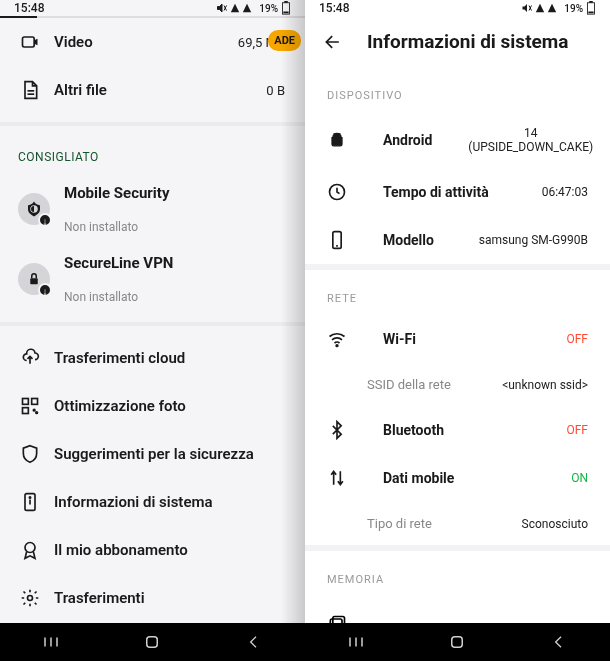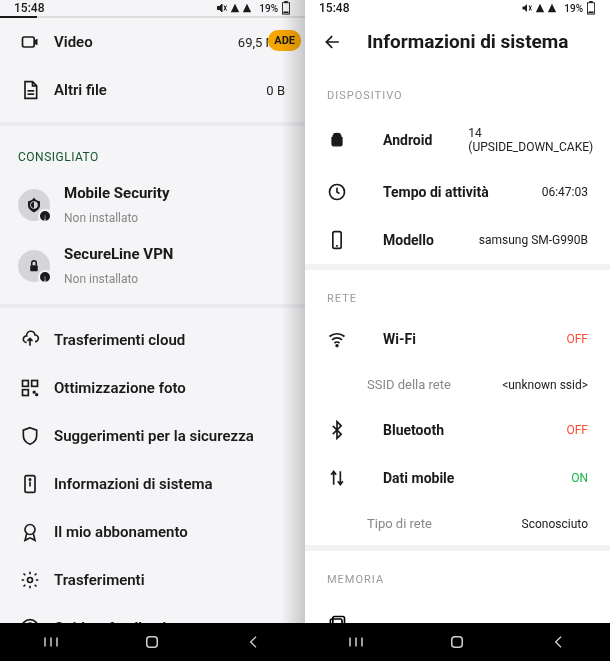--- a/index.html
+++ b/index.html
@@ -16,34 +16,34 @@
 .l-row{display:flex;align-items:center;padding:14px 20px;gap:14px}
 .l-row .ic{width:20px;height:20px;flex-shrink:0;display:flex;align-items:center;justify-content:center;color:#1a1a1a}
 .l-row .lbl{flex:1;font-size:15px;color:#1a1a1a;font-weight:600}
 .l-row .val{font-size:13px;color:#222}
 .sect-header{padding:16px 18px 10px;font-size:12px;color:#14532d;letter-spacing:0.5px}
 .avatar-row{display:flex;align-items:center;padding:10px 18px;gap:14px}
 .avatar{width:32px;height:32px;border-radius:50%;background:#d5d5d9;display:flex;align-items:center;justify-content:center;flex-shrink:0;position:relative}
 .avatar .plus{position:absolute;bottom:-2px;right:-2px;width:14px;height:14px;border-radius:50%;background:#1a1a1a;color:#fff;font-size:10px;line-height:14px;text-align:center;border:2px solid #f5f5f7}
 .avatar-row .txt{flex:1}
 .avatar-row .name{font-size:15px;font-weight:700;color:#1a1a1a}
-.avatar-row .sub{font-size:12px;color:#888;margin-top:9px}
+.avatar-row .sub{font-size:12px;color:#888;margin-top:18px}
 .sep{height:1px;background:#e5e5e8;margin:4px 0}
 .sep.thick{height:4px;background:#eceaee;margin:8px 0}
 .badge{position:absolute;right:4px;top:30px;background:#f7a600;color:#1a1a1a;font-size:11px;font-weight:700;padding:4px 6px;border-radius:10px;z-index:0}
 .shadow{position:absolute;right:0;top:0;bottom:0;width:24px;background:linear-gradient(to left,rgba(0,0,0,0.18),rgba(0,0,0,0));pointer-events:none}
 
 .r-header{display:flex;align-items:center;padding:14px 18px;gap:24px}
 .r-header .ic{width:20px;height:20px;display:flex;align-items:center;justify-content:center}
 .r-header .title{font-size:19px;font-weight:700;color:#1a1a1a}
 .r-sect{padding:22px 22px 10px;font-size:11px;letter-spacing:1px;color:#9a9a9a}
 .r-row{display:flex;align-items:center;padding:14px 22px;gap:36px}
 .r-row .ic{width:20px;height:20px;flex-shrink:0;display:flex;align-items:center;justify-content:center;color:#1a1a1a}
 .r-row .lbl{flex:1;font-size:14px;font-weight:700;color:#1a1a1a}
-.r-row .val{font-size:12px;color:#222;text-align:left}
+.r-row .val{font-size:12px;color:#222;text-align:center}
 .r-row.sub{padding-left:62px}
 .r-row.sub .lbl{font-weight:400;color:#888;font-size:13px}
 .r-row.sub .val{color:#222;font-size:12px}
 .val.off{color:#ff4b33}
 .val.on{color:#14b744}
 .r-divider{height:6px;background:#f2f2f4}
 .mem-row{display:flex;align-items:center;padding:18px 22px;gap:20px}
 .mem-row .ic{width:20px;height:20px}
 .mem-bar{flex:1;height:3px;background:#e1e1e6;position:relative}
 .mem-bar .fill{height:100%;background:#2a5fd1;width:76%}

